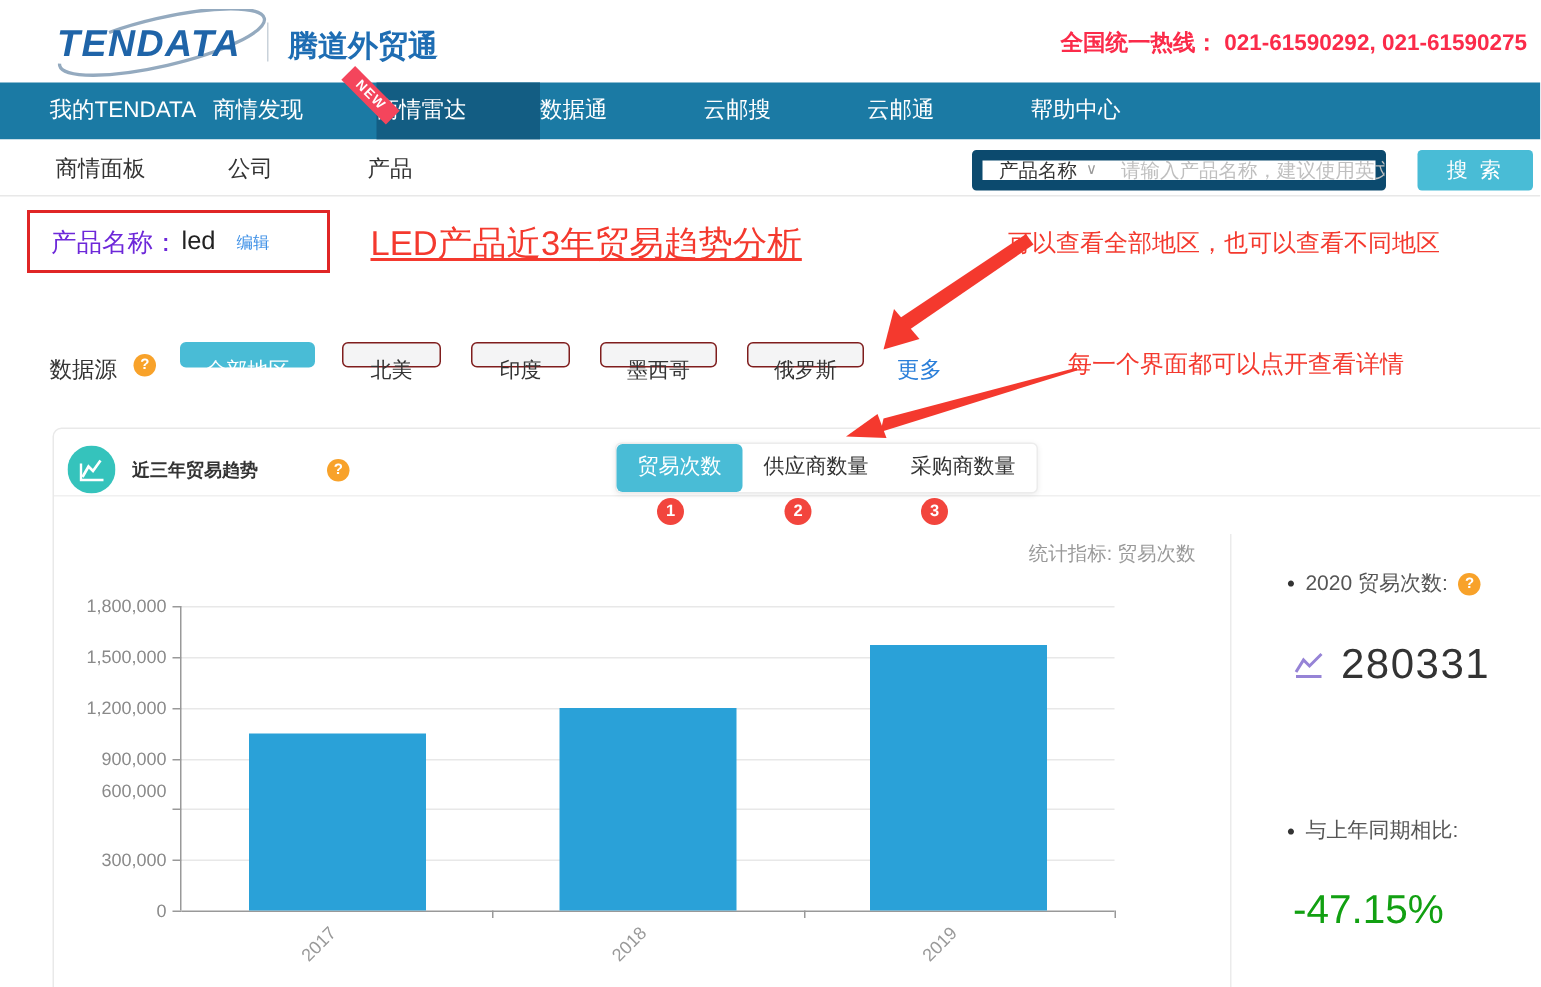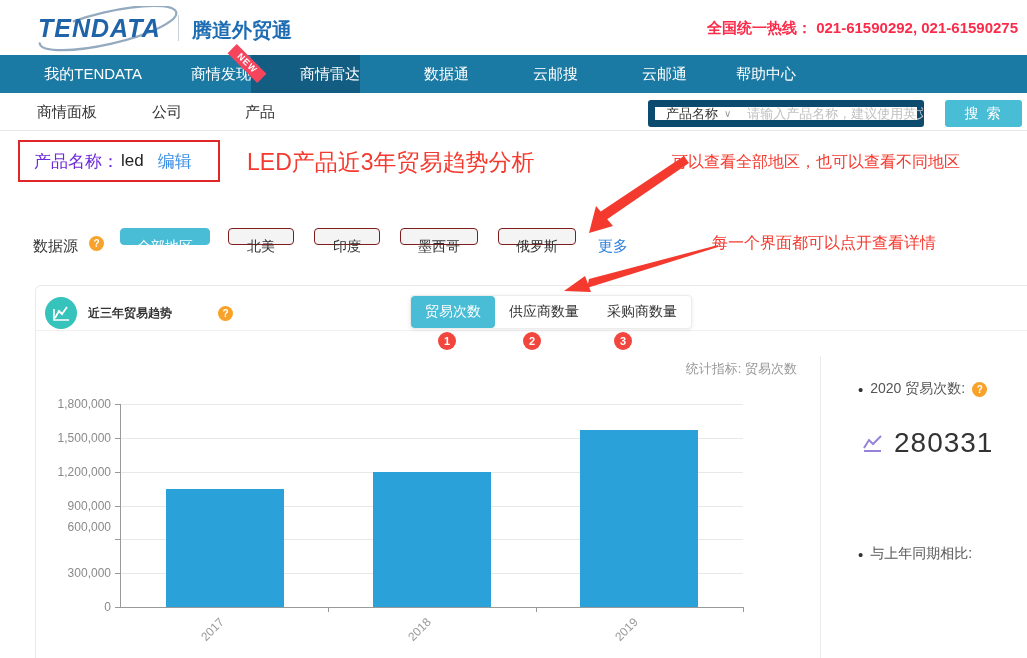--- a/index.html
+++ b/index.html
@@ -7,21 +7,21 @@
         font-family:"Liberation Sans","DejaVu Sans",sans-serif;color:#333;}
   .abs{position:absolute;white-space:nowrap;}
 
   
   .brand{left:192px;top:17px;font-size:20px;font-weight:700;color:#1e6db3;}
   .brand-divider{left:178px;top:15px;width:1px;height:26px;background:#c9d2da;}
   .hotline{left:707px;top:19px;font-size:15px;font-weight:700;color:#fb2b4a;}
 
   
   .nav{left:0;top:55px;width:1027px;height:38px;background:#1b7aa4;display:flex;padding-left:33px;box-sizing:border-box;}
-  .nav-item{width:109px;height:52px;line-height:38px;text-align:right;color:#fff;font-size:15px;cursor:pointer;}
+  .nav-item{width:109px;height:52px;line-height:38px;text-align:left;color:#fff;font-size:15px;cursor:pointer;}
   .nav-item.active{background:#135d83;}
   .ribbon{left:226px;top:57px;width:42px;height:13px;background:#f4455c;color:#fff;font-size:9px;font-weight:700;
           text-align:center;line-height:13px;letter-spacing:1px;transform:rotate(45deg);}
 
   
   .subnav-bg{left:0;top:93px;width:1027px;height:37px;background:#fff;border-bottom:1px solid #e8e8e8;}
   .subnav-item{top:103px;font-size:15px;color:#333;cursor:pointer;}
   .search-box{left:648px;top:100px;width:276px;height:27px;border:7px solid #0c4a6e;border-radius:3px;background:#fff;
               display:flex;align-items:center;box-sizing:border-box;}
   .search-cat{font-size:13px;color:#333;padding:0 6px 0 11px;cursor:pointer;}
@@ -31,22 +31,22 @@
                 font-family:"Liberation Sans","DejaVu Sans",sans-serif;}
   .search-input::placeholder{color:#bfbfbf;}
   .search-btn{left:945px;top:100px;width:77px;height:27px;background:#49bcd6;color:#fff;font-size:14px;
               text-align:center;line-height:27px;border-radius:3px;letter-spacing:2px;cursor:pointer;}
 
   
   .product-box{left:18px;top:140px;width:202px;height:42px;border:2px solid #e02626;display:flex;align-items:center;
                padding-left:14px;box-sizing:border-box;background:#fff;}
   .product-label{font-size:17px;color:#6d28d9;}
   .product-value{font-size:17px;color:#222;margin-left:2px;}
-  .edit-link{font-size:17px;color:#3a8ee6;margin-left:14px;cursor:pointer;}
-  .headline{left:247px;top:147px;font-size:23px;color:#f4392e;}
+  .edit-link{font-size:11px;color:#3a8ee6;margin-left:14px;cursor:pointer;}
+  .headline{left:247px;top:147px;font-size:23px;color:#f4392e;text-decoration:underline;}
   .note-regions{left:672px;top:152px;font-size:16px;color:#f4392e;}
   .note-detail{left:712px;top:233px;font-size:16px;color:#f4392e;}
 
   
   .ds-label{left:33px;top:237px;font-size:15px;color:#333;}
   .help{width:15px;height:15px;border-radius:50%;background:#f8a22a;color:#fff;font-size:10px;font-weight:700;
         text-align:center;line-height:15px;display:inline-block;cursor:pointer;}
   .ds-help{left:89px;top:236px;}
   .region-btn{top:228px;height:17px;line-height:34px;text-align:center;font-size:14px;border-radius:4px;cursor:pointer;
               background:#f4f4f5;border:1px solid #7f1d1d;color:#333;box-sizing:border-box;}
@@ -213,20 +213,21 @@
     <svg width="22" height="20" viewBox="0 0 22 20">
       <polyline points="2,15 7,7 11,11 19,3" fill="none" stroke="#9683d6" stroke-width="2"></polyline>
       <line x1="2" y1="18" x2="19" y2="18" stroke="#9683d6" stroke-width="2"></line>
     </svg>
     <span class="stat-number">280331</span>
   </div>
   <div class="abs stat-row stat2">
     <span class="bullet">•</span>
     <span>与上年同期相比:</span>
   </div>
+  <div class="abs yoy-value" style="color: rgb(18, 160, 18);">-47.15%</div>
 
   <svg class="abs overlay">
     <polygon points="689,163 684,156 600,212 606,220" fill="#f4392e"></polygon>
     <polygon points="613,226 596,206 589,233" fill="#f4392e"></polygon>
     <polygon points="718,245 718,247 587,288 589,279" fill="#f4392e"></polygon>
     <polygon points="591,292 585,276 564,291" fill="#f4392e"></polygon>
   </svg>
 
 </div>
 

